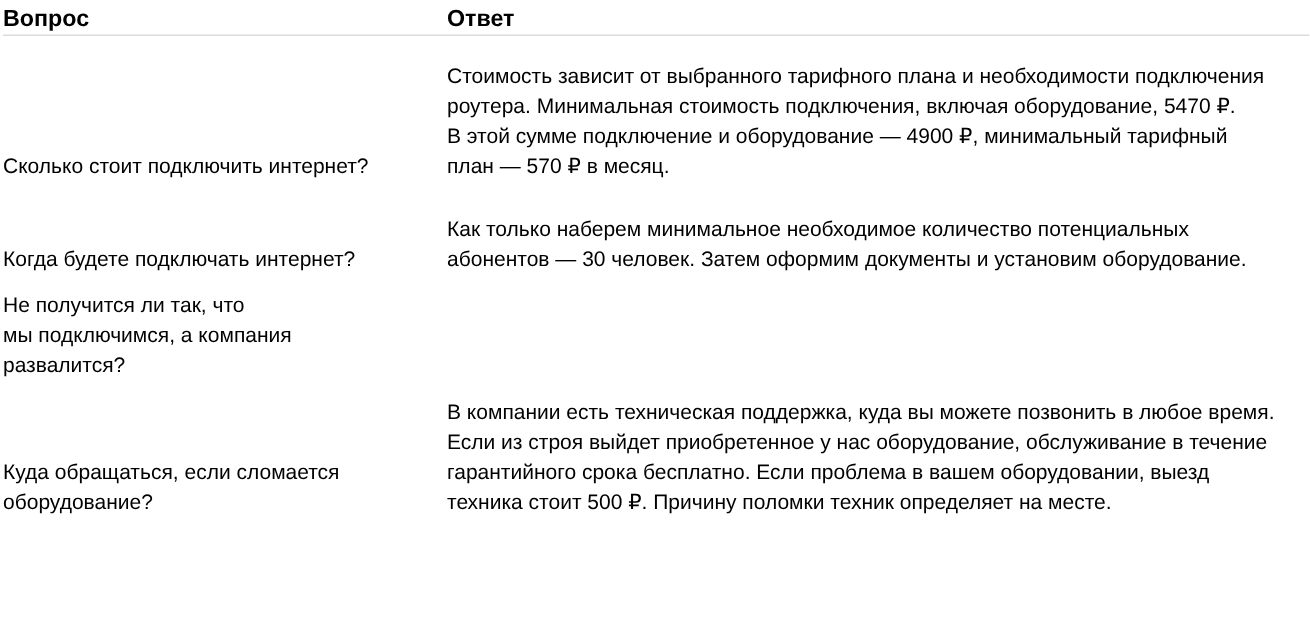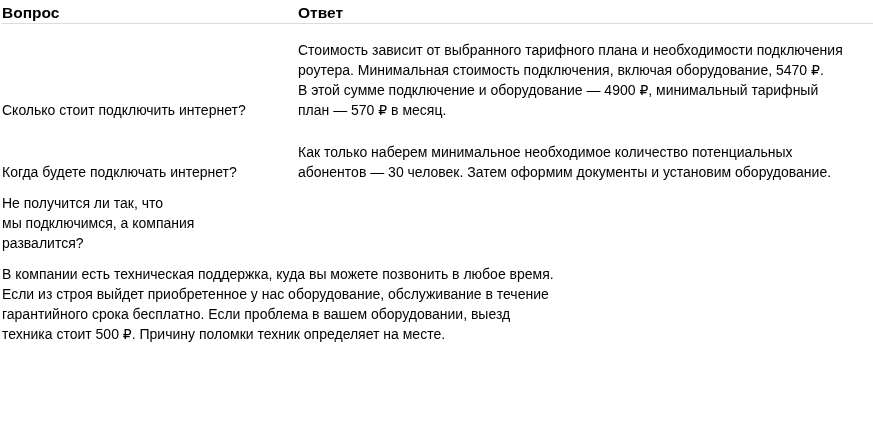--- a/index.html
+++ b/index.html
@@ -83,20 +83,22 @@
 абонентов — 30 человек. Затем оформим документы и установим оборудование.</div>
     </div>
 
     <div class="row">
       <div class="col-q cell">Не получится ли так, что
 мы подключимся, а компания
 развалится?</div>
     </div>
 
     <div class="row">
+      <div class="col-q cell">Куда обращаться, если сломается
+оборудование?</div>
       <div class="col-a cell">В компании есть техническая поддержка, куда вы можете позвонить в любое время.
 Если из строя выйдет приобретенное у нас оборудование, обслуживание в течение
 гарантийного срока бесплатно. Если проблема в вашем оборудовании, выезд
 техника стоит 500 ₽. Причину поломки техник определяет на месте.</div>
     </div>
 
   </div>
 </div>
 
 </body></html>

